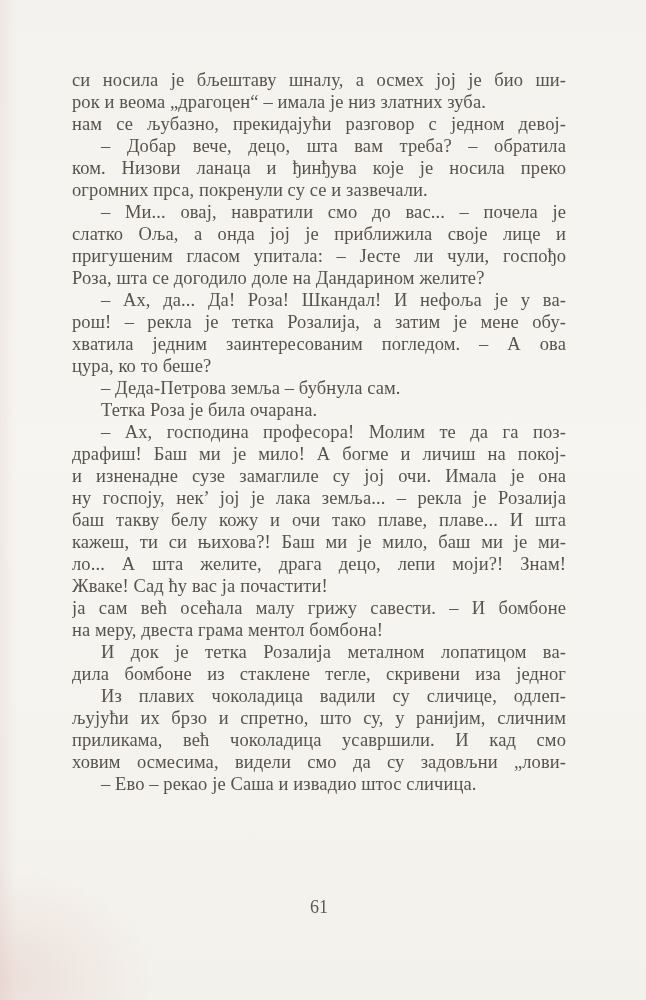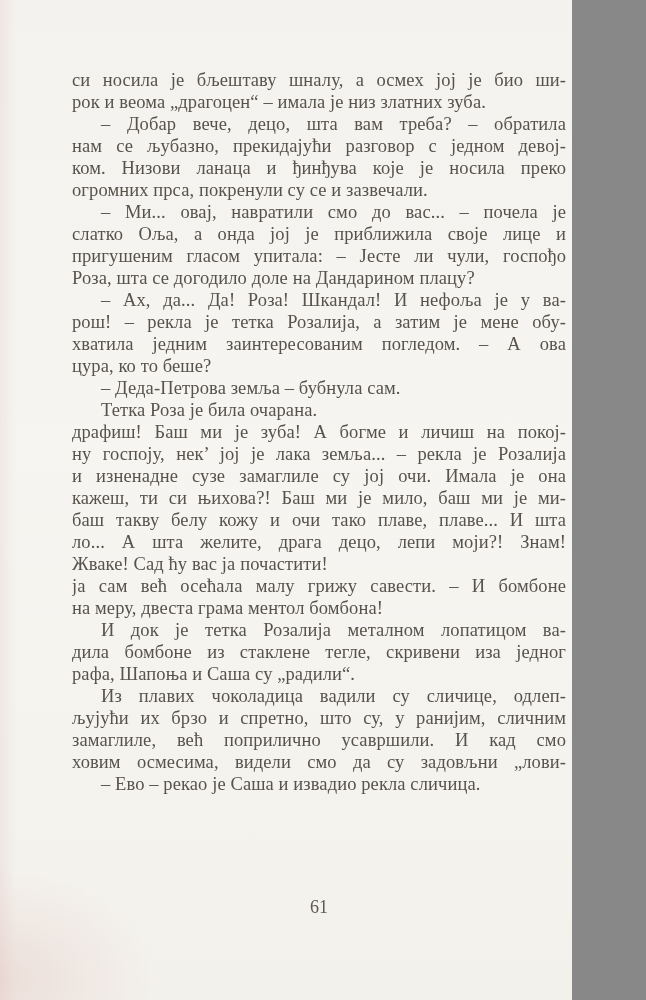--- a/index.html
+++ b/index.html
@@ -2,21 +2,21 @@
 <html><head>
 <meta charset="utf-8">
 <style>
   html, body {
     margin: 0;
     padding: 0;
     background: #888;
   }
   .book-page {
     position: relative;
-    width: 572px;
+    width: 646px;
     height: 1000px;
     overflow: hidden;
     font-family: "Liberation Serif", "DejaVu Serif", serif;
     background:
       radial-gradient(ellipse 220px 160px at 0% 98%, rgba(222,186,180,0.35), rgba(222,186,180,0) 70%),
       linear-gradient(90deg, rgba(226,202,196,0.30) 0px, rgba(226,202,196,0) 16px),
       linear-gradient(180deg, #f4f2ee 0%, #f6f5f1 45%, #f3f1ec 100%);
   }
   .text-block {
     position: absolute;
@@ -60,65 +60,65 @@
 </head>
 <body>
 
 <div class="book-page">
   <div class="text-block">
       <div class="para">
         <div class="line">си носила је бљештаву шналу, а осмех јој је био ши-</div>
         <div class="line last">рок и веома „драгоцен“ – имала је низ златних зуба.</div>
       </div>
       <div class="para">
+        <div class="line">нам се љубазно, прекидајући разговор с једном девој-</div>
         <div class="line indent">– Добар вече, децо, шта вам треба? – обратила</div>
-        <div class="line">нам се љубазно, прекидајући разговор с једном девој-</div>
         <div class="line">ком. Низови ланаца и ђинђува које је носила преко</div>
         <div class="line last">огромних прса, покренули су се и зазвечали.</div>
       </div>
       <div class="para">
         <div class="line indent">– Ми... овај, навратили смо до вас... – почела је</div>
         <div class="line">слатко Оља, а онда јој је приближила своје лице и</div>
         <div class="line">пригушеним гласом упитала: – Јесте ли чули, госпођо</div>
-        <div class="line last">Роза, шта се догодило доле на Дандарином плацу?</div>
+        <div class="line last">Роза, шта се догодило доле на Дандарином желите?</div>
       </div>
       <div class="para">
         <div class="line indent">– Ах, да... Да! Роза! Шкандал! И нефоља је у ва-</div>
         <div class="line">рош! – рекла је тетка Розалија, а затим је мене обу-</div>
         <div class="line">хватила једним заинтересованим погледом. – А ова</div>
         <div class="line last">цура, ко то беше?</div>
       </div>
       <div class="para">
         <div class="line last indent">– Деда-Петрова земља – бубнула сам.</div>
       </div>
       <div class="para">
         <div class="line last indent">Тетка Роза је била очарана.</div>
       </div>
       <div class="para">
-        <div class="line">драфиш! Баш ми је зуба! А богме и личиш на покој-</div>
+        <div class="line indent">– Ах, господина професора! Молим те да га поз-</div>
+        <div class="line">драфиш! Баш ми је мило! А богме и личиш на покој-</div>
+        <div class="line">и изненадне сузе замаглиле су јој очи. Имала је она</div>
         <div class="line">ну госпоју, нек’ јој је лака земља... – рекла је Розалија</div>
-        <div class="line">и изненадне сузе замаглиле су јој очи. Имала је она</div>
+        <div class="line">баш такву белу кожу и очи тако плаве, плаве... И шта</div>
         <div class="line">кажеш, ти си њихова?! Баш ми је мило, баш ми је ми-</div>
-        <div class="line">баш такву белу кожу и очи тако плаве, плаве... И шта</div>
         <div class="line">ло... А шта желите, драга децо, лепи моји?! Знам!</div>
         <div class="line last">Жваке! Сад ћу вас ја почастити!</div>
       </div>
       <div class="para">
         <div class="line">ја сам већ осећала малу грижу савести. – И бомбоне</div>
         <div class="line last">на меру, двеста грама ментол бомбона!</div>
       </div>
       <div class="para">
         <div class="line indent">И док је тетка Розалија металном лопатицом ва-</div>
         <div class="line">дила бомбоне из стаклене тегле, скривени иза једног</div>
-        <div class="line last">рафа, Шапоња и Саша су „радили“.</div>
       </div>
       <div class="para">
         <div class="line indent">Из плавих чоколадица вадили су сличице, одлеп-</div>
         <div class="line">љујући их брзо и спретно, што су, у ранијим, сличним</div>
-        <div class="line">замаглиле, већ поприлично усавршили. И кад смо</div>
+        <div class="line">приликама, већ чоколадица усавршили. И кад смо</div>
         <div class="line">ховим осмесима, видели смо да су задовљни „лови-</div>
       </div>
       <div class="para">
-        <div class="line last indent">– Ево – рекао је Саша и извадио рекла сличица.</div>
+        <div class="line last indent">– Ево – рекао је Саша и извадио штос сличица.</div>
       </div>
     </div>
   <div class="page-number">61</div>
 </div>
 
 </body></html>

